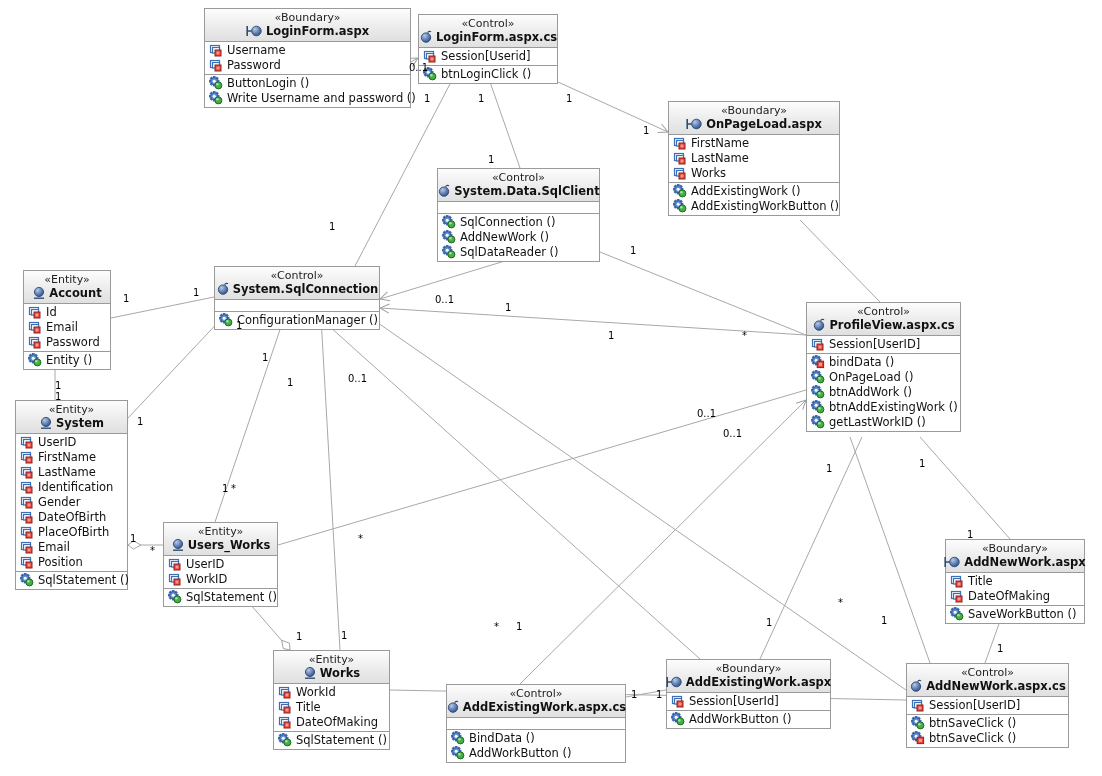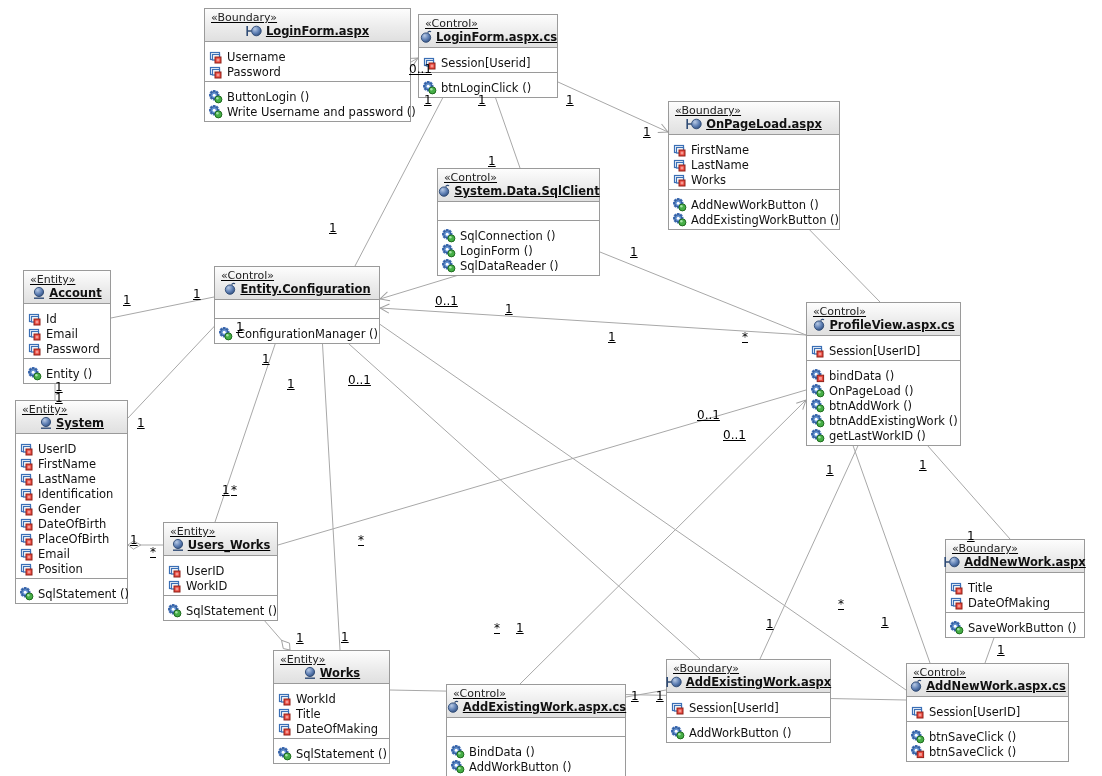--- a/index.html
+++ b/index.html
@@ -20,62 +20,60 @@
     position:absolute;
     box-sizing:border-box;
     border:1px solid #9a9a9a;
     background:#ffffff;
     box-shadow:0 0 0 0 rgba(0,0,0,0);
     z-index:5;
   }
   .uml .hdr{
     background:linear-gradient(to bottom,#fdfdfd 0%,#ececec 55%,#e0e0e0 100%);
     border-bottom:1px solid #9a9a9a;
-    text-align:left;
+    text-align:center;
     padding:3px 6px 3px 6px;
     line-height:1.08;
-    text-decoration:underline;
   }
   .stereo{
     font-size:11px;color:#222;display:block;letter-spacing:0px;
   }
   .cname{
     font-size:11.5px;font-weight:bold;color:#111;
     display:flex;align-items:center;justify-content:center;gap:3px;
     white-space:nowrap;
   }
   .compart{
     border-bottom:1px solid #9a9a9a;
-    padding:8px 0 1px 0;
+    padding:1px 0 1px 0;
   }
   .compart:last-child{border-bottom:none;}
   .compart.empty{height:9px;}
   .mem{
     display:flex;align-items:center;gap:4px;
     font-size:11.5px;color:#111;
     padding:0px 4px 0px 4px;
     line-height:15px;
     white-space:nowrap;
   }
 
   
   .ic{flex:0 0 auto;display:inline-block;position:relative;}
   .ic svg{display:block;}
 
   
   .mult{
     position:absolute;
-    font-size:12px;
+    font-size:10px;
     color:#000;
     font-family:"DejaVu Sans","Liberation Sans",sans-serif;
     z-index:6;
     white-space:nowrap;
     background:transparent;
     pointer-events:none;
-    text-decoration:underline;
   }
 </style>
 </head>
 <body>
 
 <div id="canvas">
 
   <svg id="edges" viewBox="0 0 1102 776" width="1102" height="776">
     <defs>
       <marker id="openArrow" viewBox="0 0 12 12" refX="11" refY="6" markerWidth="11" markerHeight="11" orient="auto-start-reverse">
@@ -323,21 +321,21 @@
                 <rect x="-0.04999999999999982" y="3.850000000000001" width="2.7" height="2.7" fill="#3f6db5" transform="rotate(180,1.3000000000000003,5.200000000000001)"></rect>
                 <rect x="1.092283553372464" y="1.0922835533724649" width="2.7" height="2.7" fill="#3f6db5" transform="rotate(225,2.442283553372464,2.442283553372465)"></rect>
                 <rect x="3.849999999999999" y="-0.04999999999999982" width="2.7" height="2.7" fill="#3f6db5" transform="rotate(270,5.199999999999999,1.3000000000000003)"></rect>
                 <rect x="6.607716446627535" y="1.092283553372464" width="2.7" height="2.7" fill="#3f6db5" transform="rotate(315,7.9577164466275345,2.442283553372464)"></rect>
                 <circle cx="5.2" cy="5.2" r="3.6" fill="#5f8fd0" stroke="#2d5490" stroke-width="0.9"></circle>
                 <circle cx="5.2" cy="5.2" r="1.5" fill="#ffffff"></circle>
                 <circle cx="9.4" cy="9.4" r="3.5" fill="#46ae46" stroke="#1f6b1f" stroke-width="1"></circle>
                 <circle cx="8.4" cy="8.3" r="1.2" fill="#a8e4a8"></circle>
               </svg>
             </span>
-            <span>AddNewWorkButton ()</span>
+            <span>AddExistingWork ()</span>
           </div>
           <div class="mem">
             <span class="ic">
               <svg width="14" height="14" viewBox="0 0 14 14">
                 <rect x="7.75" y="3.85" width="2.7" height="2.7" fill="#3f6db5" transform="rotate(0,9.1,5.2)"></rect>
                 <rect x="6.607716446627537" y="6.607716446627535" width="2.7" height="2.7" fill="#3f6db5" transform="rotate(45,7.957716446627536,7.957716446627535)"></rect>
                 <rect x="3.85" y="7.75" width="2.7" height="2.7" fill="#3f6db5" transform="rotate(90,5.2,9.1)"></rect>
                 <rect x="1.0922835533724649" y="6.607716446627537" width="2.7" height="2.7" fill="#3f6db5" transform="rotate(135,2.442283553372465,7.957716446627536)"></rect>
                 <rect x="-0.04999999999999982" y="3.850000000000001" width="2.7" height="2.7" fill="#3f6db5" transform="rotate(180,1.3000000000000003,5.200000000000001)"></rect>
                 <rect x="1.092283553372464" y="1.0922835533724649" width="2.7" height="2.7" fill="#3f6db5" transform="rotate(225,2.442283553372464,2.442283553372465)"></rect>
@@ -404,21 +402,21 @@
                 <rect x="-0.04999999999999982" y="3.850000000000001" width="2.7" height="2.7" fill="#3f6db5" transform="rotate(180,1.3000000000000003,5.200000000000001)"></rect>
                 <rect x="1.092283553372464" y="1.0922835533724649" width="2.7" height="2.7" fill="#3f6db5" transform="rotate(225,2.442283553372464,2.442283553372465)"></rect>
                 <rect x="3.849999999999999" y="-0.04999999999999982" width="2.7" height="2.7" fill="#3f6db5" transform="rotate(270,5.199999999999999,1.3000000000000003)"></rect>
                 <rect x="6.607716446627535" y="1.092283553372464" width="2.7" height="2.7" fill="#3f6db5" transform="rotate(315,7.9577164466275345,2.442283553372464)"></rect>
                 <circle cx="5.2" cy="5.2" r="3.6" fill="#5f8fd0" stroke="#2d5490" stroke-width="0.9"></circle>
                 <circle cx="5.2" cy="5.2" r="1.5" fill="#ffffff"></circle>
                 <circle cx="9.4" cy="9.4" r="3.5" fill="#46ae46" stroke="#1f6b1f" stroke-width="1"></circle>
                 <circle cx="8.4" cy="8.3" r="1.2" fill="#a8e4a8"></circle>
               </svg>
             </span>
-            <span>LoginForm ()</span>
+            <span>AddNewWork ()</span>
           </div>
           <div class="mem">
             <span class="ic">
               <svg width="14" height="14" viewBox="0 0 14 14">
                 <rect x="7.75" y="3.85" width="2.7" height="2.7" fill="#3f6db5" transform="rotate(0,9.1,5.2)"></rect>
                 <rect x="6.607716446627537" y="6.607716446627535" width="2.7" height="2.7" fill="#3f6db5" transform="rotate(45,7.957716446627536,7.957716446627535)"></rect>
                 <rect x="3.85" y="7.75" width="2.7" height="2.7" fill="#3f6db5" transform="rotate(90,5.2,9.1)"></rect>
                 <rect x="1.0922835533724649" y="6.607716446627537" width="2.7" height="2.7" fill="#3f6db5" transform="rotate(135,2.442283553372465,7.957716446627536)"></rect>
                 <rect x="-0.04999999999999982" y="3.850000000000001" width="2.7" height="2.7" fill="#3f6db5" transform="rotate(180,1.3000000000000003,5.200000000000001)"></rect>
                 <rect x="1.092283553372464" y="1.0922835533724649" width="2.7" height="2.7" fill="#3f6db5" transform="rotate(225,2.442283553372464,2.442283553372465)"></rect>
@@ -521,21 +519,21 @@
                   <radialGradient id="cgr" cx="35%" cy="30%" r="75%">
                     <stop offset="0%" stop-color="#b7c9e4"></stop>
                     <stop offset="60%" stop-color="#5d7eb3"></stop>
                     <stop offset="100%" stop-color="#33507d"></stop>
                   </radialGradient>
                 </defs>
                 <path d="M8.6,2.6 C9.6,1.3 11.2,1.1 12,1.9" fill="none" stroke="#2f4b75" stroke-width="1.2"></path>
                 <circle cx="7" cy="7.6" r="4.7" fill="url(#cgr)" stroke="#2f4b75" stroke-width="0.9"></circle>
               </svg>
             </span>
-            <span>Entity.Configuration</span>
+            <span>System.SqlConnection</span>
           </span>
         </div>
         <div class="compart empty"></div>
         <div class="compart">
           <div class="mem">
             <span class="ic">
               <svg width="14" height="14" viewBox="0 0 14 14">
                 <rect x="7.75" y="3.85" width="2.7" height="2.7" fill="#3f6db5" transform="rotate(0,9.1,5.2)"></rect>
                 <rect x="6.607716446627537" y="6.607716446627535" width="2.7" height="2.7" fill="#3f6db5" transform="rotate(45,7.957716446627536,7.957716446627535)"></rect>
                 <rect x="3.85" y="7.75" width="2.7" height="2.7" fill="#3f6db5" transform="rotate(90,5.2,9.1)"></rect>

